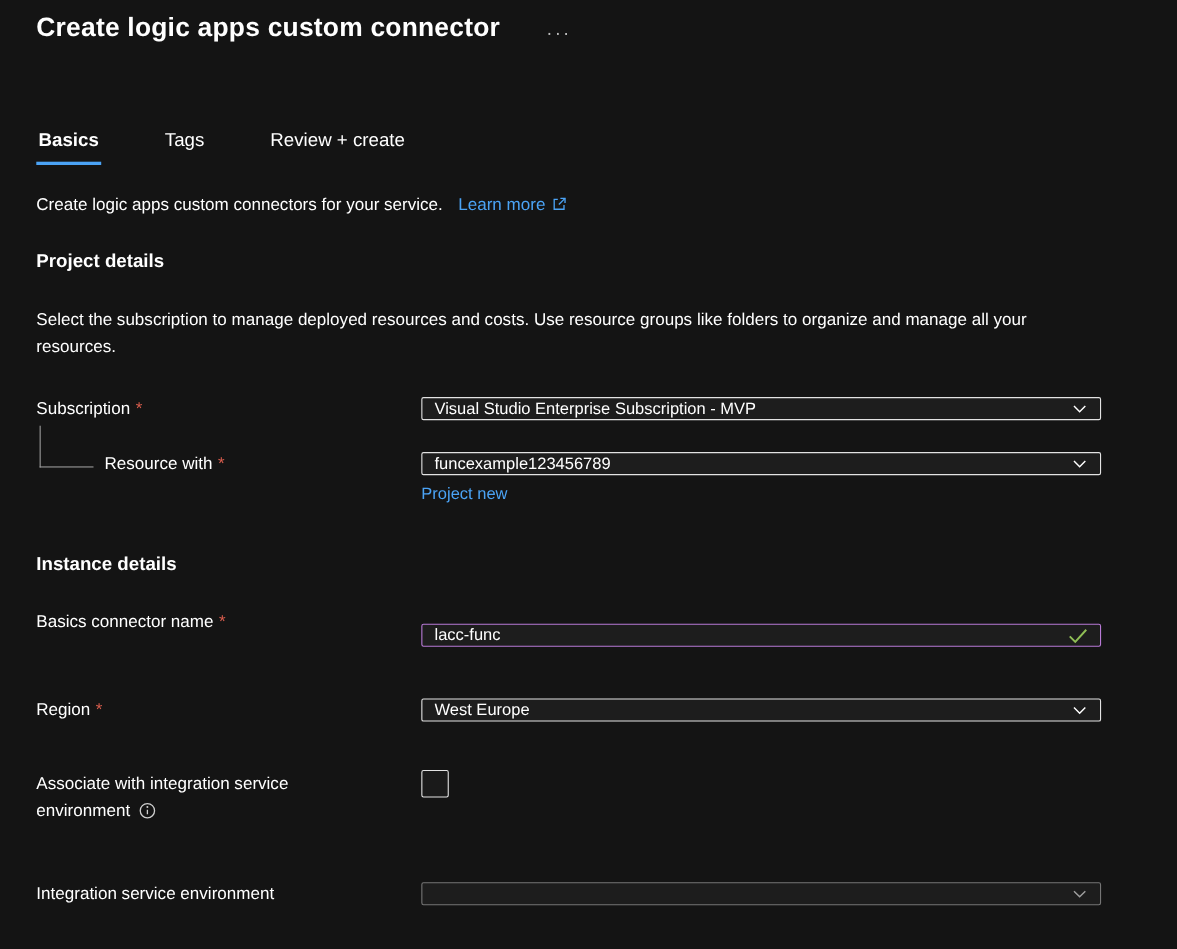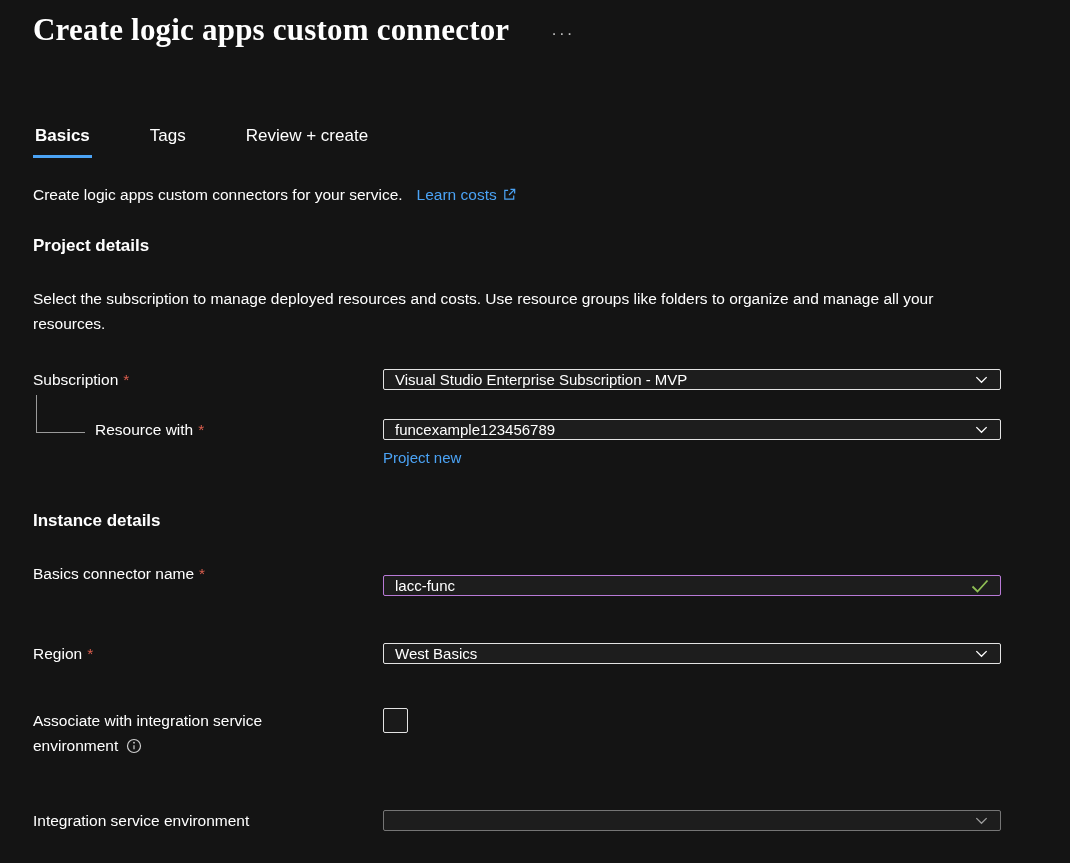--- a/index.html
+++ b/index.html
@@ -9,21 +9,21 @@
     height: 863px;
     overflow: hidden;
     background: #141414;
     color: #ffffff;
     font-family: "Liberation Sans", sans-serif;
   }
   .container { padding: 12px 69px 0 33px; }
 
   
   .title-row { display: flex; align-items: center; gap: 42px; }
-  .page-title { font-size: 31px; font-weight: bold; letter-spacing: 0.2px; font-family: Liberation Serif, serif; }
+  .page-title { font-size: 24px; font-weight: bold; letter-spacing: 0.2px; }
   .menu-ellipsis {
     background: none; border: none; color: #bdbdbd;
     font-size: 17px; letter-spacing: 2px; padding: 0; margin-top: 8px;
     font-family: inherit; cursor: pointer;
   }
 
   
   .tabs { display: flex; gap: 56px; margin-top: 78px; }
   .tab {
     background: none; border: none; color: #ffffff; cursor: pointer;
@@ -106,21 +106,21 @@
   <div class="tabs">
     <button class="tab active">Basics</button>
     <button class="tab">Tags</button>
     <button class="tab">Review + create</button>
   </div>
 
   <div class="intro">
     <span>Create logic apps custom connectors for your service.</span>
     <span class="gap"></span>
     <span class="link">
-      <span>Learn costs</span><svg class="ext-icon" width="15" height="15" viewBox="0 0 16 16" fill="none" stroke="#4ba3f5" stroke-width="1.3">
+      <span>Learn more</span><svg class="ext-icon" width="15" height="15" viewBox="0 0 16 16" fill="none" stroke="#4ba3f5" stroke-width="1.3">
         <path d="M6.5 3.5 H3 v9.5 h9.5 V9"></path>
         <path d="M9 2.5 h4.5 v4.5"></path>
         <path d="M13.5 2.5 L7.5 8.5"></path>
       </svg>
     </span>
   </div>
 
   <div class="section-heading">Project details</div>
   <div class="desc">Select the subscription to manage deployed resources and costs. Use resource groups like folders to organize and manage all your resources.</div>
 
@@ -172,21 +172,21 @@
           </svg>
       </span>
     </div>
   </div>
 
   <div class="form-row row-region">
     <div class="label-cell">
       <span>Region</span><span class="req">*</span>
     </div>
     <div class="control">
-      <span class="value">West Basics</span>
+      <span class="value">West Europe</span>
       <span class="chev">
         <svg width="15" height="15" viewBox="0 0 16 16" fill="none" stroke="#ffffff" stroke-width="1.4">
             <path d="M2.5 5.5 L8 11 L13.5 5.5"></path>
           </svg>
       </span>
     </div>
   </div>
 
   <div class="form-row row-checkbox">
     <div class="label-cell">

